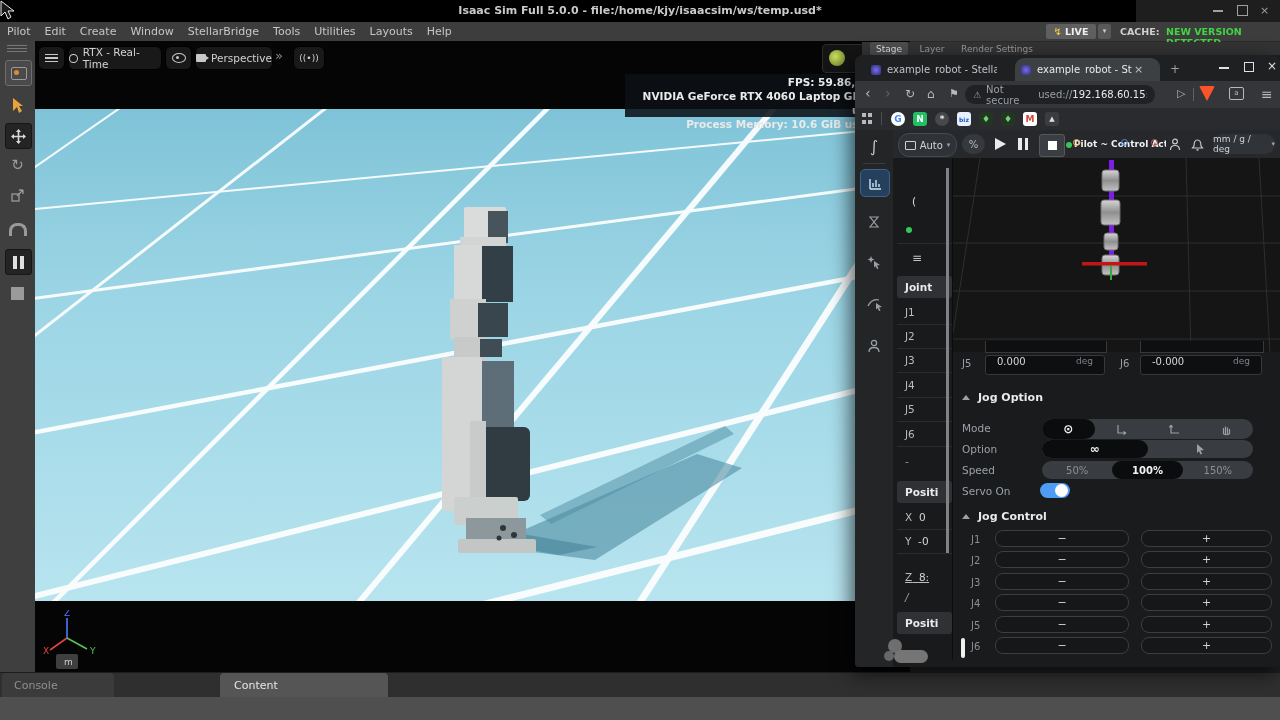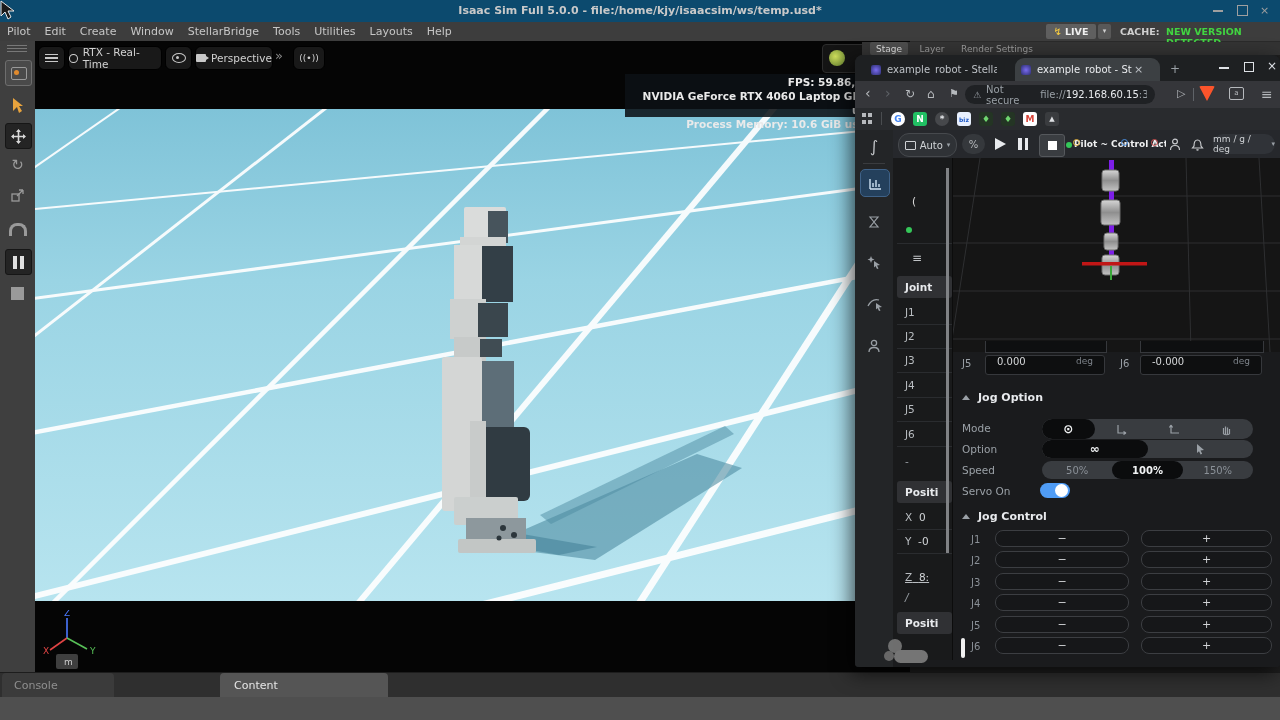--- a/index.html
+++ b/index.html
@@ -2,21 +2,21 @@
 <html><head>
 <meta charset="utf-8">
 <style>
   html,body{margin:0;padding:0;background:#000;}
   #screen{position:relative;width:1280px;height:720px;background:#1e1e1e;overflow:hidden;
           font-family:"DejaVu Sans",sans-serif;color:#ccc;font-size:11px;}
   .abs{position:absolute;}
   .nw{white-space:nowrap;overflow:hidden;}
   .pill{border-radius:11px;display:flex;align-items:center;justify-content:center;}
   
-  .titlebar{left:0;top:0;width:1280px;height:22px;background:#0c4a6e;border-bottom:1px solid #111;}
+  .titlebar{left:0;top:0;width:1136px;height:22px;background:#000000;border-bottom:1px solid #111;}
   .menubar{left:0;top:22px;width:1280px;height:19px;background:#3d3d3d;border-bottom:1px solid #2a2a2a;display:flex;align-items:center;}
   .menubar span{padding:0 7px;color:#c6c6c6;font-size:11px;}
   .lefttools{left:0;top:41px;width:35px;height:631px;background:#3f3f3f;border-right:1px solid #2a2a2a;}
   .toolbtn{position:absolute;left:5px;width:25px;height:24px;display:flex;align-items:center;justify-content:center;}
   .pressed{background:#242424;border:1px solid #161616;border-radius:3px;}
   .viewport{left:35px;top:41px;width:875px;height:631px;background:#050505;overflow:hidden;}
   .vpbtn{position:absolute;top:5px;height:22px;background:#1b1b1bee;border:1px solid #000;border-radius:6px;
          display:flex;align-items:center;justify-content:center;color:#d2d2d2;font-size:10.5px;gap:5px;}
   .dockstrip{left:862px;top:42px;width:486px;height:13px;background:#333;}
   .docktab{position:absolute;top:0;height:13px;font-size:9px;color:#9b9b9b;display:flex;align-items:center;justify-content:center;}
@@ -272,21 +272,21 @@
 
     <div class="abs navbar">
       <span class="navico" style="left:10px;">‹</span>
       <span class="navico" style="left:30px;color:#5f6368;">›</span>
       <span class="navico" style="left:50px;font-size:12px;top:6px;">↻</span>
       <span class="navico" style="left:72px;font-size:12px;top:6px;">⌂</span>
       <span class="navico" style="left:94px;font-size:11px;top:6px;">⚑</span>
       <div class="urlpill">
         <span style="font-size:9px;">⚠</span>
         <span>Not secure</span>
-        <span class="nw" style="margin-left:4px;"><span>file://</span><span style="color:#e8eaed;">192.168.60.15</span><span>:3000</span></span>
+        <span class="nw" style="margin-left:4px;"><span>used://</span><span style="color:#e8eaed;">192.168.60.15</span><span>:3000</span></span>
       </div>
       <span class="navico" style="left:322px;font-size:11px;top:6px;">▷</span>
       <div class="abs" style="left:338px;top:7px;width:1px;height:13px;background:#5f6368;"></div>
       <div class="abs" style="left:344px;top:5px;width:0;height:0;border-left:8px solid transparent;border-right:8px solid transparent;border-top:15px solid #fb542b;border-radius:2px;"></div>
       <div class="abs" style="left:374px;top:6px;width:13px;height:11px;border:1.5px solid #b6b9bd;border-radius:2px;font-size:7px;color:#b6b9bd;text-align:center;line-height:11px;">a</div>
       <span class="navico" style="left:406px;font-size:14px;top:5px;">≡</span>
     </div>
 
     <div class="abs bmbar">
       <div class="abs" style="left:7px;top:5px;width:11px;height:11px;display:grid;grid-template-columns:4px 4px;grid-gap:2px;">

